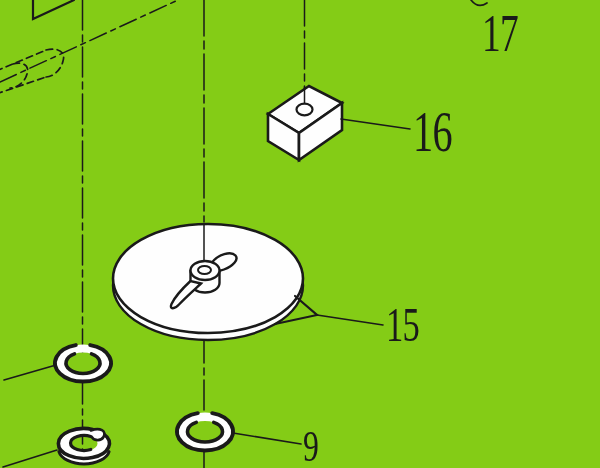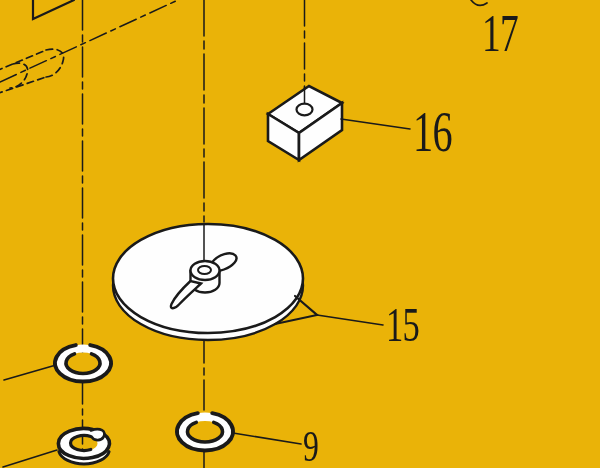--- a/index.html
+++ b/index.html
@@ -1,19 +1,19 @@
 <!DOCTYPE html>
 <html><head>
 <meta charset="utf-8">
 <style>
   html,body{margin:0;padding:0;background:#888;}
   .canvas{
     position:relative;
     width:600px;height:468px;
-    background:#eab308;
+    background:#84cc16;
     overflow:hidden;
     font-family:"Liberation Serif", serif;
   }
   .canvas svg{position:absolute;left:0;top:0;}
   .part-label{
     position:absolute;
     color:#1a1a1a;
     line-height:1;
     transform:scale(0.72,1);
     transform-origin:0 0;

